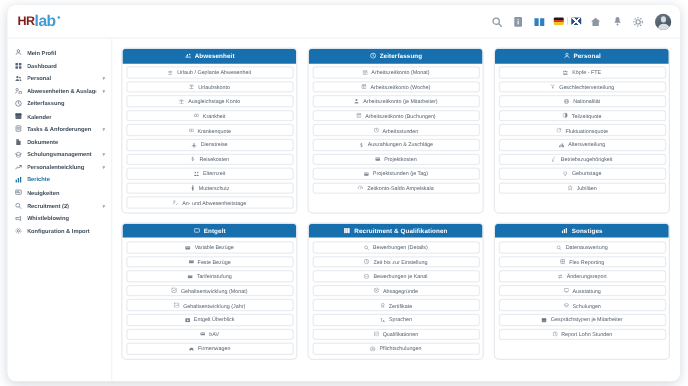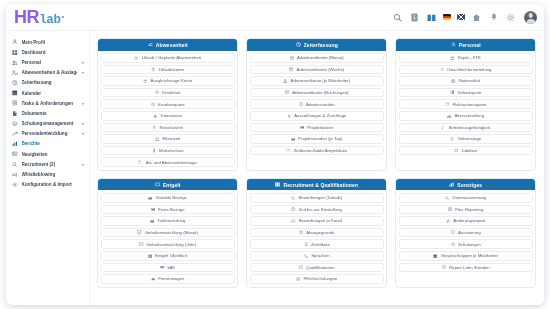--- a/index.html
+++ b/index.html
@@ -25,27 +25,26 @@
     height: 27px;
     flex: 0 0 27px;
     background: #ffffff;
     border-bottom: 1px solid #eceff3;
     display: flex;
     align-items: center;
     padding: 0 7px 0 8px;
   }
   .logo { display: flex; align-items: flex-end; line-height: 1; }
   .logo-hr {
-    font-size: 18px; font-weight: bold; color: #8b5cf6;
+    font-size: 10px; font-weight: bold; color: #7f1d1d;
     letter-spacing: -0.4px;
   }
   .logo-lab {
     font-size: 12.5px; font-weight: bold; color: #3f9bd6;
     letter-spacing: -0.4px;
-    font-family: Liberation Mono, monospace;
   }
   .logo-dot {
     width: 2.5px; height: 2.5px; border-radius: 50%;
     background: #3f9bd6; margin: 0 0 8px 1px;
   }
   .topbar-spacer { flex: 1; }
   .topbar-icons { display: flex; align-items: center; gap: 6px; }
   .ticon {
     width: 11px; height: 11px;
     display: flex; align-items: center; justify-content: center;

